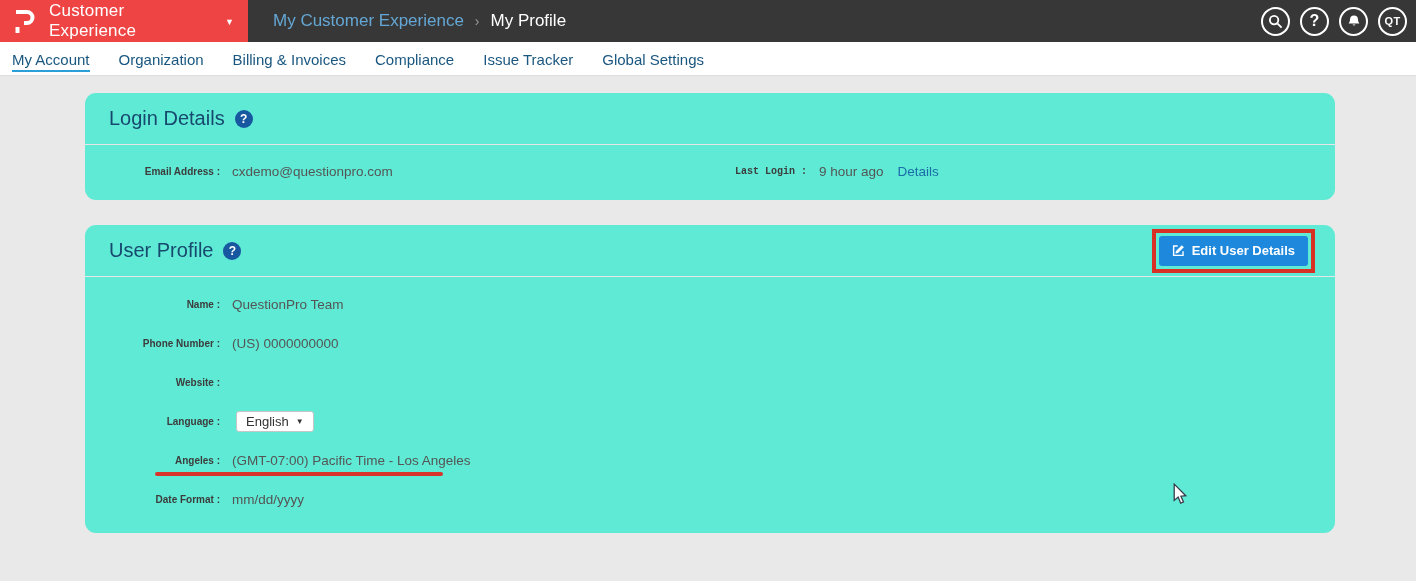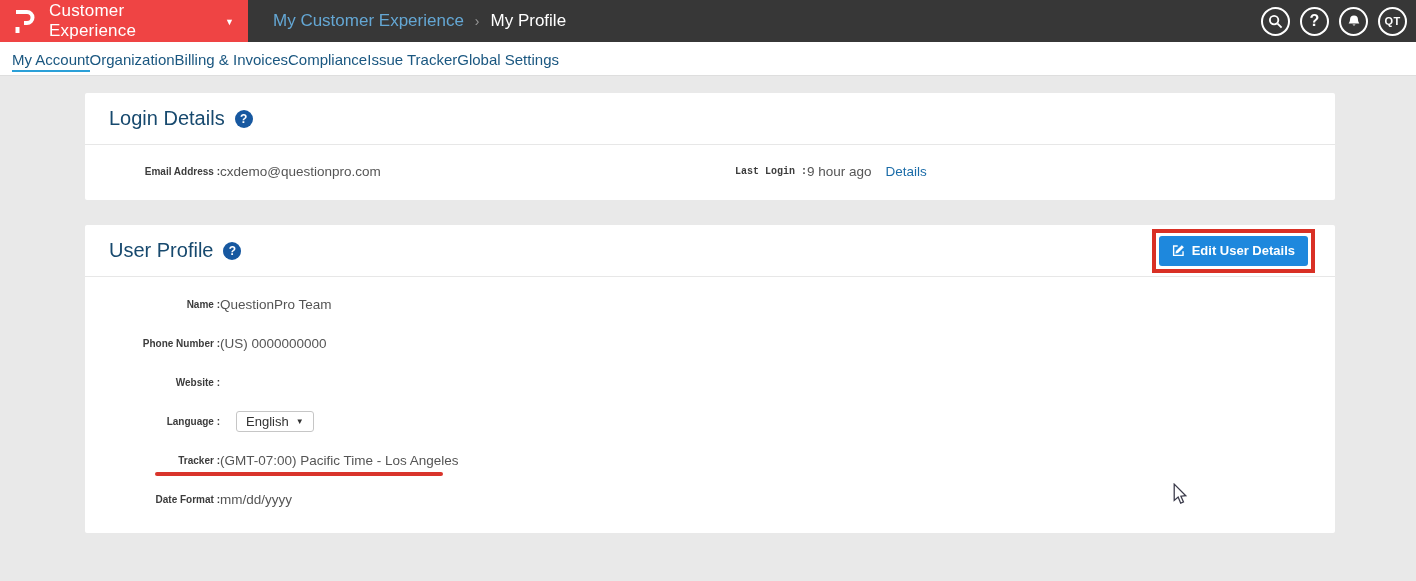--- a/index.html
+++ b/index.html
@@ -19,41 +19,41 @@
   .crumb-current { color:#ffffff; font-size:17px; }
   .topbar-icons { position:absolute; right:9px; top:0; height:42px; display:flex; align-items:center; gap:10px; }
   .circle-btn { width:29px; height:29px; border:2px solid #ffffff; border-radius:50%;
                 display:flex; align-items:center; justify-content:center; cursor:pointer;
                 color:#fff; font-weight:bold; }
   .circle-btn .qmark { font-size:16px; font-weight:bold; }
   .avatar-txt { font-size:11px; letter-spacing:.3px; }
 
   
   .tabnav { position:absolute; top:42px; left:0; width:1416px; height:34px; background:#ffffff;
-            display:flex; align-items:center; padding:0 0 0 12px; border-bottom:1px solid #dedede; }
+            display:flex; align-items:center; padding:0 0 0 12px; gap:29px; border-bottom:1px solid #dedede; }
   .tab { color:#1a5780; font-size:15px; cursor:pointer; padding:5px 0 4px 0; }
   .tab.active { border-bottom:2px solid #2ba0d8; padding-bottom:2px; }
 
   
-  .card { position:absolute; left:85px; width:1250px; background:#ffffff; border-radius:2px; }
+  .card { position:absolute; left:85px; width:1250px; background:#5eead4; border-radius:11px; }
   .card-header { height:52px; display:flex; align-items:center; padding:0 20px 0 24px;
                  border-bottom:1px solid #e7e7e7; }
   .card-title { font-size:20px; color:#17496e; font-weight:400; }
   .help-icon { width:18px; height:18px; border-radius:50%; background:#1758a0; color:#fff;
                font-size:12px; font-weight:bold; display:flex; align-items:center; justify-content:center;
                margin-left:10px; cursor:pointer; }
   .btn { display:inline-flex; align-items:center; gap:7px; border:none; border-radius:3px;
          color:#ffffff; font-size:13px; font-weight:bold; font-family:"Liberation Sans",sans-serif;
          padding:0 13px; height:28px; cursor:pointer; }
   .btn-gray { background:#9d9d9d; }
   .btn-blue { background:#1e88dd; }
   .hdr-buttons { margin-left:auto; display:flex; gap:8px; }
 
   .field-label { width:135px; text-align:right; font-size:10px; font-weight:bold; color:#3c3c3c; flex:0 0 auto; }
-  .field-value { margin-left:0; font-size:13.5px; color:#555555;text-align:center; }
+  .field-value { margin-left:12px; font-size:13.5px; color:#555555;text-align:center; }
 
   
   #login-card { top:93px; height:107px; }
   .ld-body { position:relative; height:54px; }
   .ld-email { position:absolute; left:0; top:19px; display:flex; align-items:center; }
   .ld-lastlogin { position:absolute; left:650px; top:19px; display:flex; align-items:center; }
   .link { color:#1b6ca8; font-size:13.5px; margin-left:14px; cursor:pointer; }
 
   
   #profile-card { top:225px; height:308px; }
@@ -163,21 +163,21 @@
       <span class="field-value"></span>
     </div>
     <div class="profile-row">
       <span class="field-label">Language :</span>
       <span class="dropdown">
         <span class="dd-label">English</span>
         <span class="dd-caret">▼</span>
       </span>
     </div>
     <div class="profile-row">
-      <span class="field-label">Tracker :</span>
+      <span class="field-label">Angeles :</span>
       <span class="field-value">(GMT-07:00) Pacific Time - Los Angeles</span>
     </div>
     <div class="profile-row">
       <span class="field-label">Date Format :</span>
       <span class="field-value">mm/dd/yyyy</span>
     </div>
   </div>
   <div class="red-underline"></div>
 </div>
 

